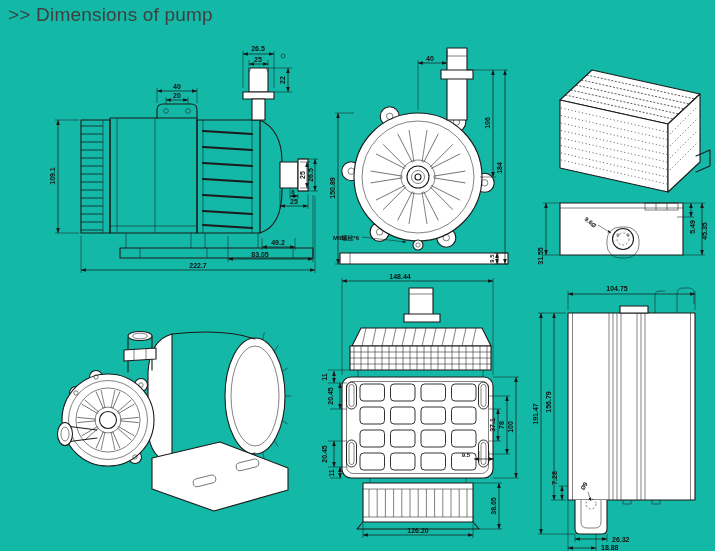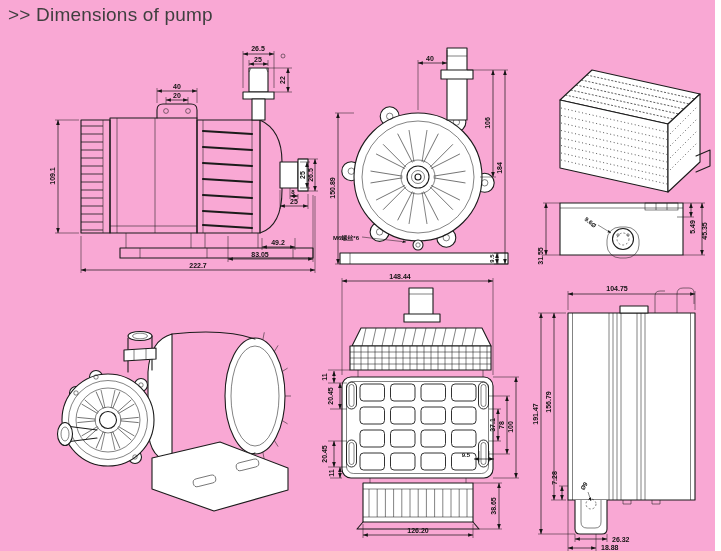--- a/index.html
+++ b/index.html
@@ -1,16 +1,16 @@
 <!DOCTYPE html>
 <html><head>
 <meta charset="utf-8">
 <style>
   html,body{margin:0;padding:0;background:#fff}
-  .sheet{position:relative;width:715px;height:551px;background:#f9a8d4;overflow:hidden;
+  .sheet{position:relative;width:715px;height:551px;background:#14b8a6;overflow:hidden;
          font-family:"Liberation Sans",sans-serif}
   .title{position:absolute;left:8px;top:4px;font-size:19px;font-weight:400;color:#3f3f3f;
          letter-spacing:.2px;font-family:"Liberation Sans",sans-serif}
   svg{position:absolute;left:0;top:0}
   .ln{fill:none;stroke:#1b1b1b;stroke-width:1.1;stroke-linejoin:round;stroke-linecap:round}
   .lw{fill:#fff;stroke:#1b1b1b;stroke-width:1.1;stroke-linejoin:round}
   .tn{fill:none;stroke:#1b1b1b;stroke-width:.55}
   .md{fill:none;stroke:#1b1b1b;stroke-width:.9}
   .hv{fill:none;stroke:#1b1b1b;stroke-width:2.2;stroke-linecap:round}
   .fin{fill:none;stroke:#1b1b1b;stroke-width:.8}

